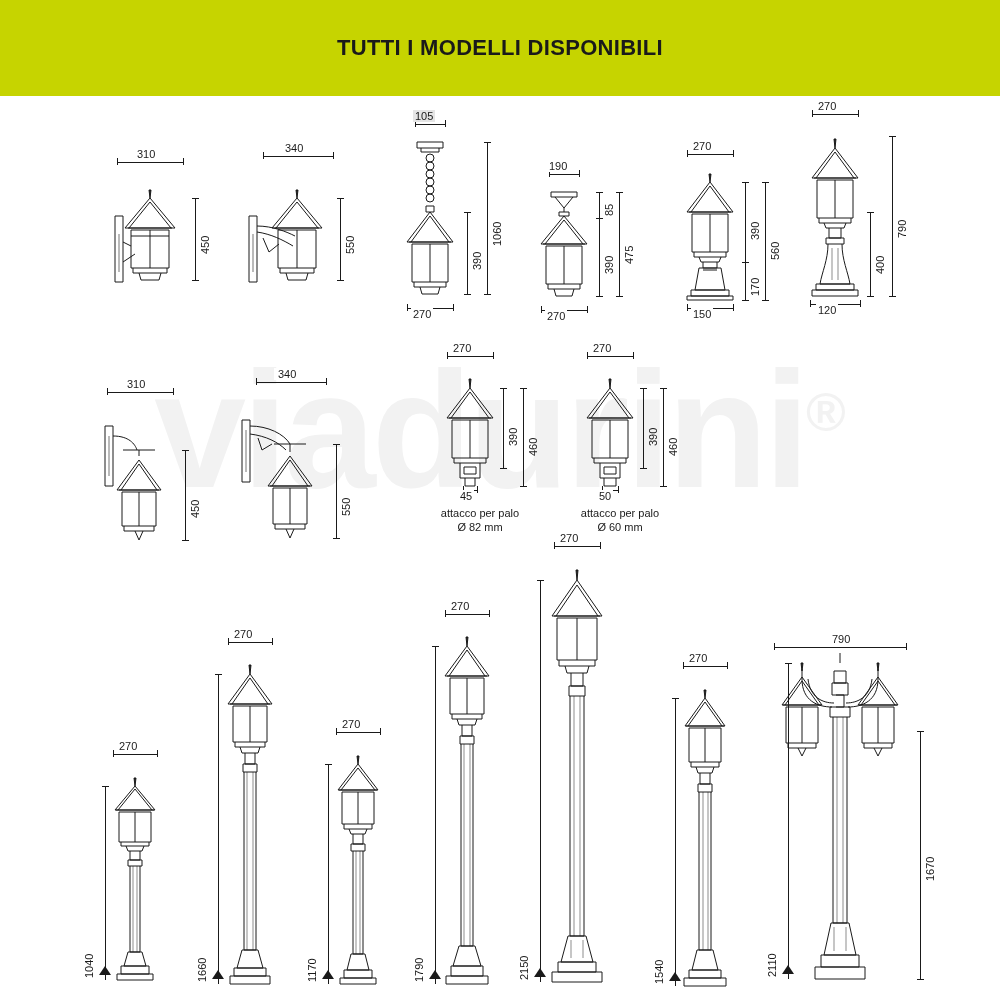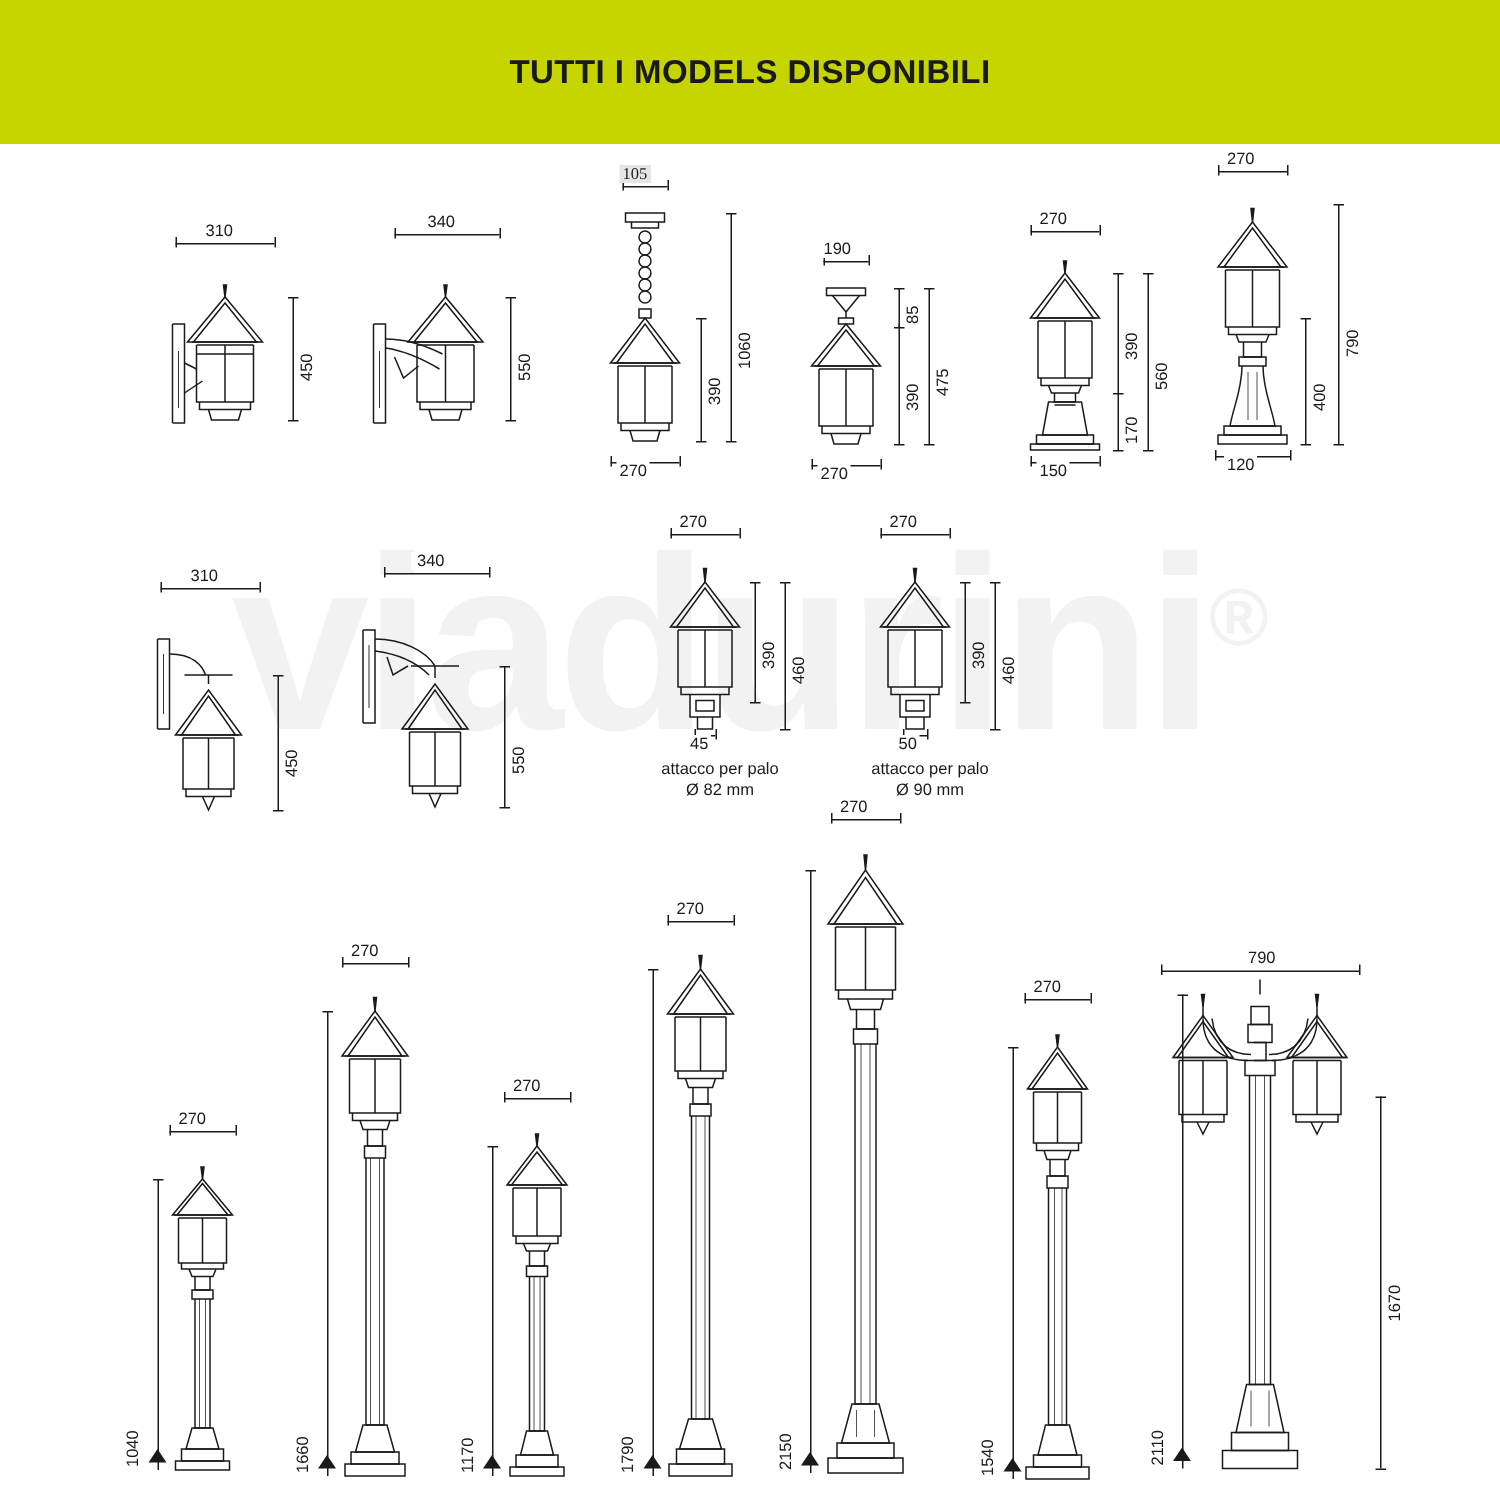--- a/index.html
+++ b/index.html
@@ -57,21 +57,21 @@
   .arrow-up{
     position:absolute;width:0;height:0;
     border-left:6px solid transparent;border-right:6px solid transparent;
     border-bottom:9px solid #1a1a1a;
   }
 </style>
 </head>
 <body>
 
 <div id="header">
-  <div class="line1">TUTTI I MODELS DISPONIBILI</div>
+  <div class="line1">TUTTI I MODELLI DISPONIBILI</div>
 </div>
 
 <div id="watermark">
   <span>viadurini</span><span class="reg">®</span>
 </div>
 
 <div id="canvas">
 
   <div class="item" style="left:95px;top:80px;">
     <svg width="110" height="135" viewBox="0 0 110 135">
@@ -154,21 +154,21 @@
         <path d="M17 108 L53 108"></path>
         <path d="M35 108 L35 146"></path>
         <path d="M19 146 L19 151 L51 151 L51 146"></path>
         <path d="M25 151 L27 158 L43 158 L45 151"></path>
       </g>
     </svg>
 
     <div class="dimline h" style="left:20px;top:-12px;width:30px;"></div>
     <div class="tick" style="left:20px;top:-16px;"></div>
     <div class="tick" style="left:50px;top:-16px;"></div>
-    <div class="lbl" style="left:18px;top:-26px;background:#e5e5e5;padding:0 2px;font-family:Liberation Serif, serif;">105</div>
+    <div class="lbl" style="left:18px;top:-26px;background:#e5e5e5;padding:0 2px;">105</div>
 
     <div class="dimline h" style="left:12px;top:172px;width:46px;"></div>
     <div class="tick" style="left:12px;top:168px;"></div>
     <div class="tick" style="left:58px;top:168px;"></div>
     <div class="lbl" style="left:16px;top:172px;background:#fff;padding:0 2px;">270</div>
 
     <div class="dimline v" style="left:72px;top:76px;height:82px;"></div>
     <div class="tickh" style="left:69px;top:76px;"></div>
     <div class="tickh" style="left:69px;top:158px;"></div>
     <div class="lbl vert" style="left:76px;top:134px;">390</div>
@@ -429,21 +429,21 @@
     <div class="dimline v" style="left:78px;top:20px;height:80px;"></div>
     <div class="tickh" style="left:75px;top:20px;"></div>
     <div class="tickh" style="left:75px;top:100px;"></div>
     <div class="lbl vert" style="left:82px;top:78px;">390</div>
     <div class="dimline v" style="left:98px;top:20px;height:98px;"></div>
     <div class="tickh" style="left:95px;top:20px;"></div>
     <div class="tickh" style="left:95px;top:118px;"></div>
     <div class="lbl vert" style="left:102px;top:88px;">460</div>
     <div class="cap" style="left:-15px;top:138px;width:140px;">
       <span>attacco per palo</span><br>
-      <span>Ø 90 mm</span>
+      <span>Ø 60 mm</span>
     </div>
   </div>
 
   <div class="item" style="left:95px;top:670px;">
     <svg width="80" height="230" viewBox="0 0 80 230">
       <g fill="none" stroke="#1a1a1a" stroke-width="1">
         <path d="M40 20 l-1 -8 l2 0 l-1 8z" fill="#1a1a1a"></path>
         <path d="M20 44 L40 20 L60 44 Z"></path>
         <path d="M23 44 L40 23 L57 44"></path>
         <path d="M21 44 L59 44"></path>

